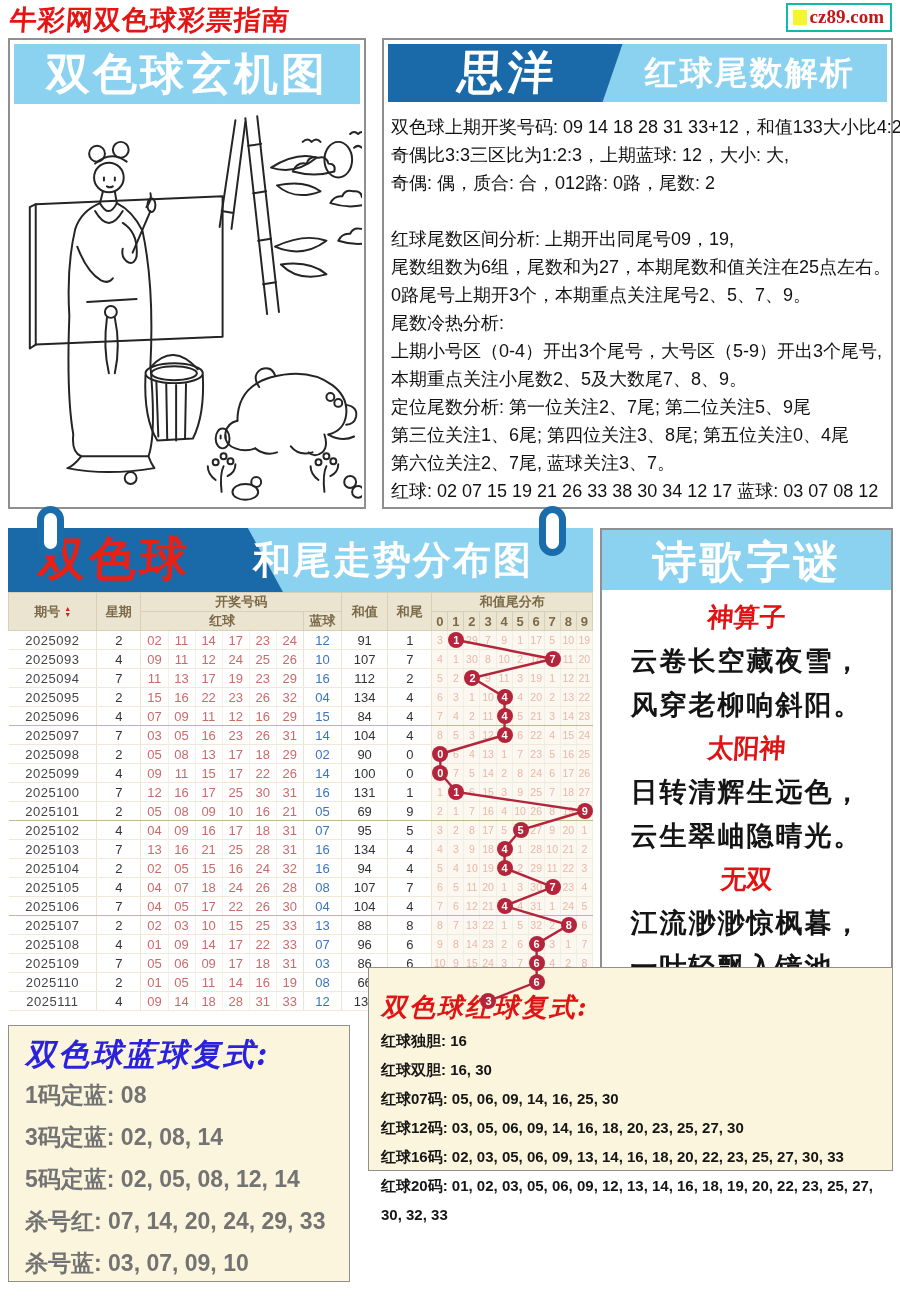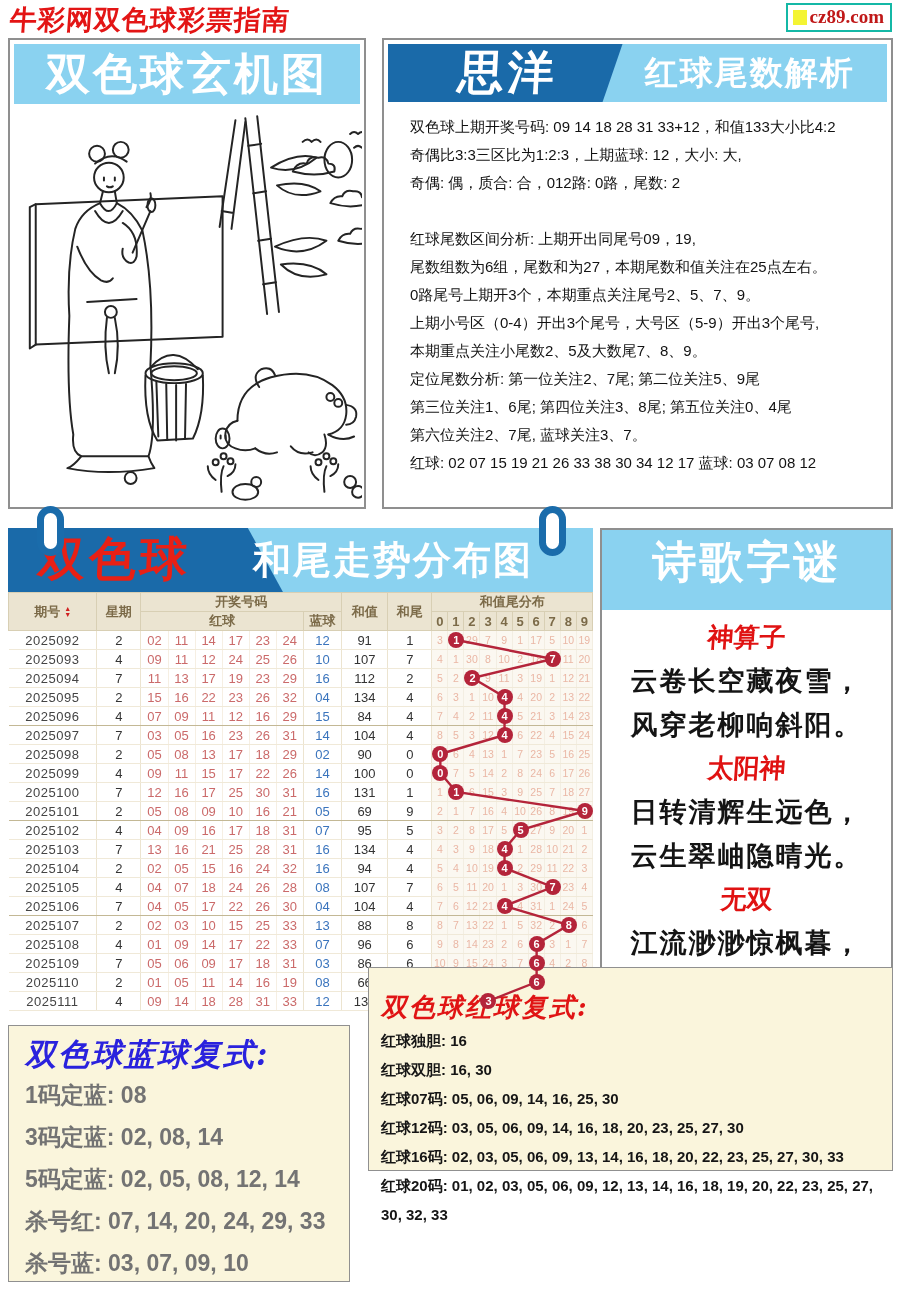--- a/index.html
+++ b/index.html
@@ -23,21 +23,21 @@
   
   .tailpanel{left:382px;top:38px;width:511px;height:471px;}
   .tail-head{position:relative;margin:4px;height:58px;background:#8ad2f0;overflow:hidden;}
   .tail-dark{position:absolute;left:0;top:0;width:100%;height:100%;background:#1a6aa9;
              clip-path:polygon(0 0,47% 0,43% 100%,0 100%);}
   .brand{position:absolute;left:8%;top:0;width:32%;height:58px;color:#fff;font-size:46px;
          font-weight:900;text-align:center;line-height:56px;letter-spacing:4px;transform:skewX(-3deg);}
   .tail-title{position:absolute;left:45%;top:0;width:55%;height:58px;color:#fff;font-size:33px;
               font-weight:900;text-align:center;line-height:58px;letter-spacing:2px;}
   .tail-body{padding:7px 7px 0 7px;}
-  .a-line{font-size:15px;line-height:28px;color:#121212;white-space:nowrap;margin-left:19px;}
+  .a-line{font-size:18px;line-height:28px;color:#121212;white-space:nowrap;}
   
   .clip{position:absolute;width:13px;height:36px;background:#fff;border:7px solid #1a6cab;
         border-radius:14px;z-index:6;}
   .clip-l{left:37px;top:506px;}
   .clip-r{left:539px;top:506px;}
   
   .trend-banner{position:absolute;left:8px;top:528px;width:585px;height:64px;background:#8ad2f0;overflow:hidden;}
   .trend-dark{position:absolute;left:0;top:0;width:100%;height:100%;background:#1a6aa9;
               clip-path:polygon(0 0,41% 0,47% 100%,0 100%);}
   .trend-red{position:absolute;left:30px;top:0;color:#e82015;font-size:47px;font-weight:900;
@@ -60,21 +60,21 @@
   td.c-dist{font-size:10.5px;color:#eab7a5;background:#fbf8f1;border-right:1px solid #f3eee2;}
   .sort-icon{display:inline-flex;flex-direction:column;margin-left:4px;vertical-align:middle;
              line-height:5px;cursor:pointer;}
   .sort-icon span{font-size:7px;color:#d02020;height:6px;}
   .disc{display:inline-flex;width:16px;height:16px;border-radius:50%;background:#b4243a;
         color:#fff;font-size:11px;font-weight:bold;align-items:center;justify-content:center;
         position:relative;z-index:3;}
   .trend-svg{position:absolute;left:0;top:0;z-index:2;pointer-events:none;}
   
   .poem{left:600px;top:528px;width:293px;height:467px;}
-  .poem-head{height:80px;background:#8ad2f0;color:#fff;font-size:44px;font-weight:900;
+  .poem-head{height:60px;background:#8ad2f0;color:#fff;font-size:44px;font-weight:900;
              text-align:center;line-height:64px;letter-spacing:3px;}
   .poem-body{text-align:center;padding-top:6px;
              font-family:"DejaVu Serif","Liberation Serif",serif;}
   .p-author{color:#e01212;font-size:26px;font-weight:900;line-height:43px;transform:skewX(-4deg);}
   .p-line{color:#141414;font-size:27px;font-weight:900;line-height:44px;letter-spacing:2px;}
   
   .combo{background:#faf5dc;border:1px solid #909090;}
   .blue-combo{left:8px;top:1025px;width:342px;height:257px;padding:8px 0 0 16px;}
   .red-combo{left:368px;top:967px;width:525px;height:204px;padding:20px 0 0 12px;}
   .combo-title{font-weight:900;font-style:italic;letter-spacing:2px;
@@ -167,20 +167,21 @@
       <div class="tail-title">红球尾数解析</div>
     </div>
     <div class="tail-body">
         <div class="a-line">双色球上期开奖号码: 09 14 18 28 31 33+12，和值133大小比4:2</div>
         <div class="a-line">奇偶比3:3三区比为1:2:3，上期蓝球: 12，大小: 大,</div>
         <div class="a-line">奇偶: 偶，质合: 合，012路: 0路，尾数: 2</div>
         <div class="a-line">&nbsp;</div>
         <div class="a-line">红球尾数区间分析: 上期开出同尾号09，19,</div>
         <div class="a-line">尾数组数为6组，尾数和为27，本期尾数和值关注在25点左右。</div>
         <div class="a-line">0路尾号上期开3个，本期重点关注尾号2、5、7、9。</div>
+        <div class="a-line">尾数冷热分析:</div>
         <div class="a-line">上期小号区（0-4）开出3个尾号，大号区（5-9）开出3个尾号,</div>
         <div class="a-line">本期重点关注小尾数2、5及大数尾7、8、9。</div>
         <div class="a-line">定位尾数分析: 第一位关注2、7尾; 第二位关注5、9尾</div>
         <div class="a-line">第三位关注1、6尾; 第四位关注3、8尾; 第五位关注0、4尾</div>
         <div class="a-line">第六位关注2、7尾, 蓝球关注3、7。</div>
         <div class="a-line">红球: 02 07 15 19 21 26 33 38 30 34 12 17 蓝球: 03 07 08 12</div>
       </div>
   </div>
 
   <div class="clip clip-l"></div>

